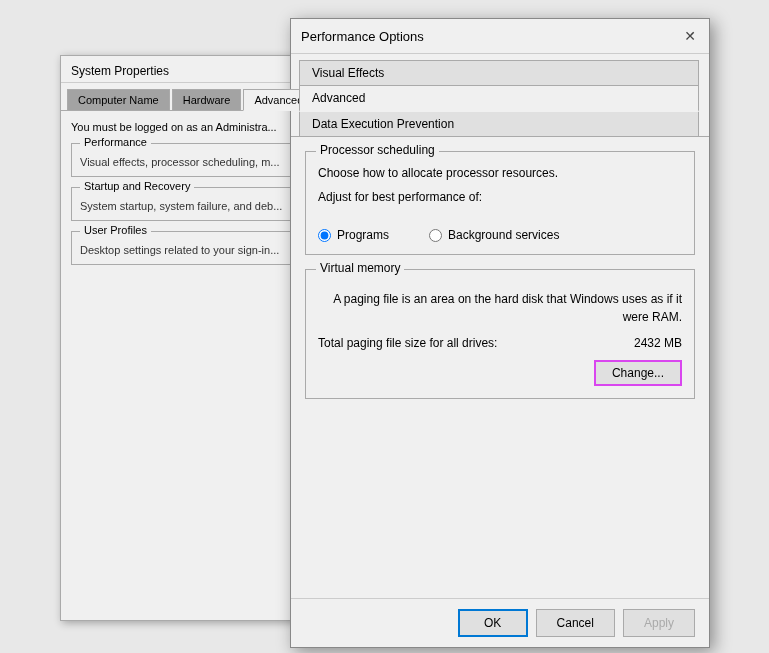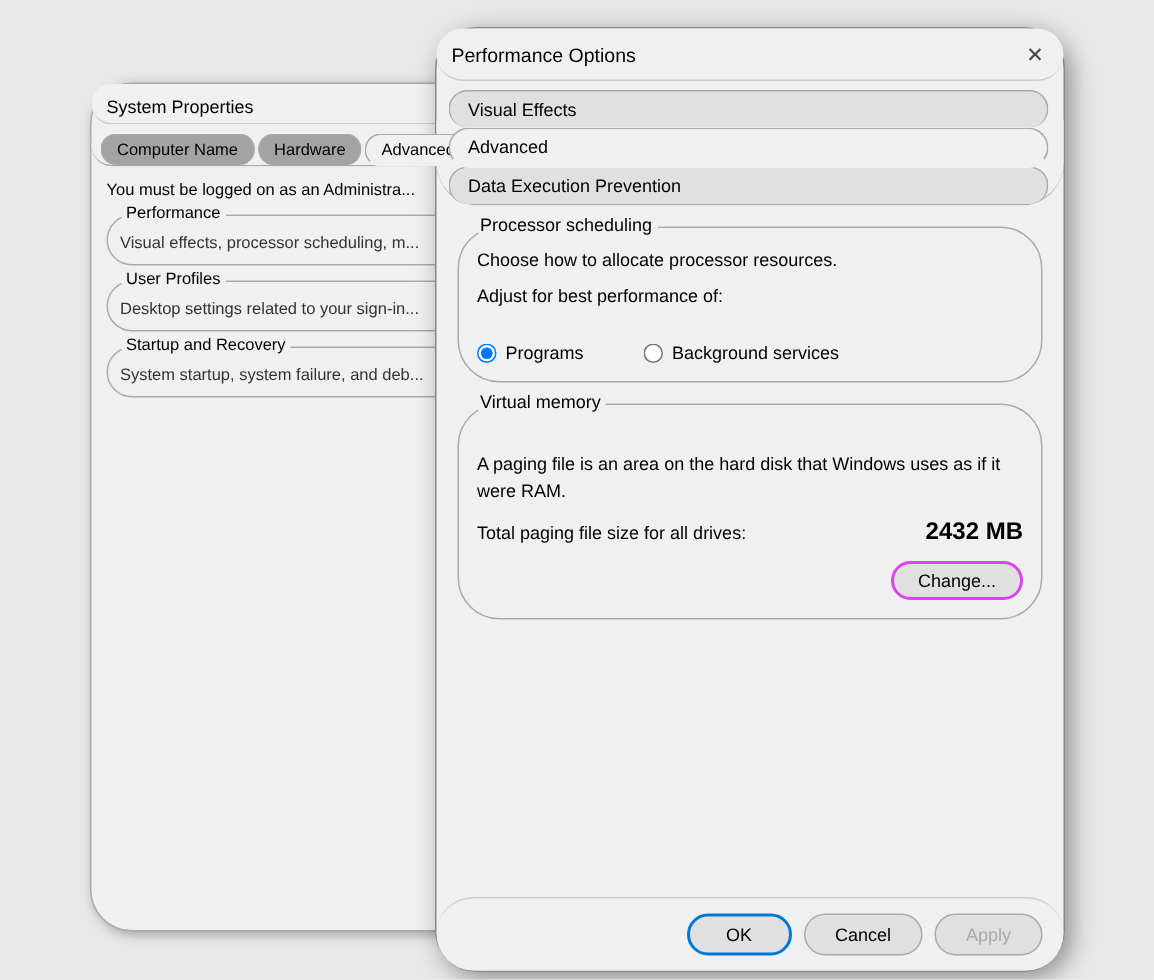--- a/index.html
+++ b/index.html
@@ -1,15 +1,15 @@
 <!DOCTYPE html>
 <html><head>
   <meta charset="utf-8">
   <style>
-    * { box-sizing: border-box; margin: 0; padding: 0; border-radius: 28px; }
+    * { box-sizing: border-box; margin: 0; padding: 0; }
     body {
       font-family: 'Segoe UI', Tahoma, Geneva, Verdana, sans-serif;
       font-size: 12px;
       background: #e8e8e8;
       width: 769px;
       height: 653px;
       position: relative;
       overflow: hidden;
     }
 
@@ -231,38 +231,39 @@
     .radio-item input[type="radio"] {
       margin: 0;
       cursor: pointer;
     }
 
     
     .vm-desc {
       font-size: 12px;
       color: #000;
       margin-bottom: 10px;
-      margin-top: 20px;
+      margin-top: 10px;
       line-height: 1.5;
+      text-align: right;
     }
 
     .vm-row {
       display: flex;
       align-items: center;
       justify-content: space-between;
       margin-bottom: 10px;
     }
 
     .vm-label {
       font-size: 12px;
     }
 
     .vm-value {
-      font-size: 16px;
-      font-weight: 700;
+      font-size: 12px;
+      font-weight: 400;
     }
 
     .change-btn {
       float: right;
       padding: 4px 16px;
       font-size: 12px;
       border: 2px solid #d946ef;
       background: #e0e0e0;
       cursor: pointer;
       min-width: 80px;
@@ -319,26 +320,26 @@
     <div class="sys-tab">Hardware</div>
     <div class="sys-tab active">Advanced</div>
   </div>
   <div class="sys-content">
     <div class="sys-admin-text">You must be logged on as an Administra...</div>
     <div class="sys-group">
       <span class="sys-group-label">Performance</span>
       <div class="sys-group-text">Visual effects, processor scheduling, m...</div>
     </div>
     <div class="sys-group">
+      <span class="sys-group-label">Startup and Recovery</span>
+      <div class="sys-group-text">System startup, system failure, and deb...</div>
+    </div>
+    <div class="sys-group">
       <span class="sys-group-label">User Profiles</span>
       <div class="sys-group-text">Desktop settings related to your sign-in...</div>
-    </div>
-    <div class="sys-group">
-      <span class="sys-group-label">Startup and Recovery</span>
-      <div class="sys-group-text">System startup, system failure, and deb...</div>
     </div>
   </div>
   <div class="sys-bottom">
     <button class="sys-btn">OK</button>
   </div>
 </div>
 
 <div class="perf-options">
   <div class="perf-titlebar">
     <span class="perf-titlebar-title">Performance Options</span>

